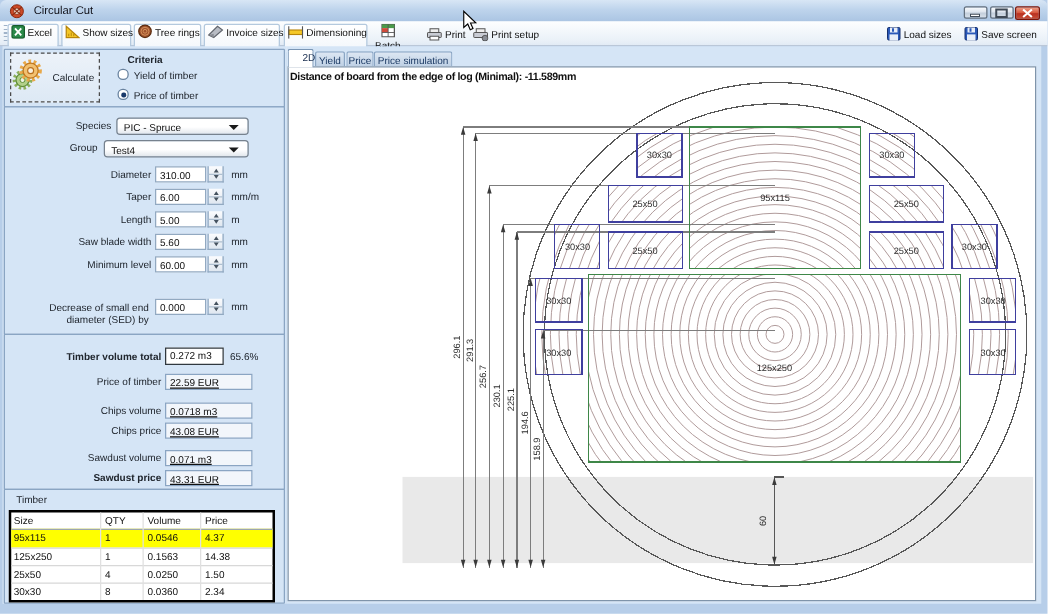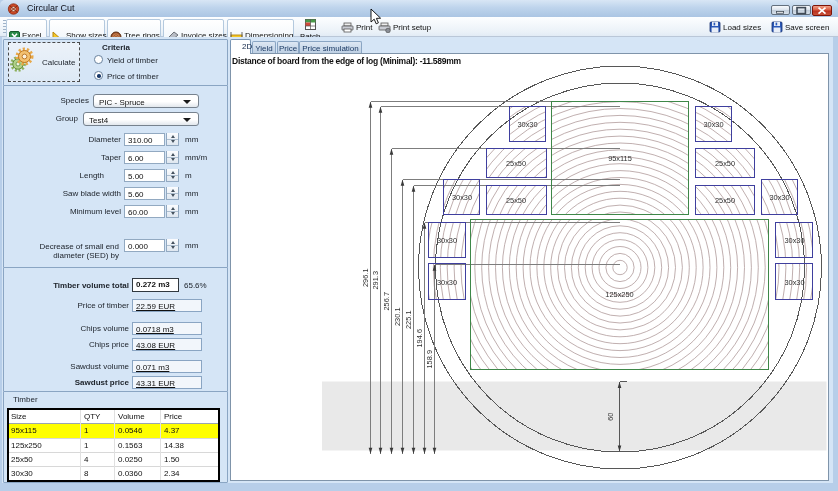--- a/index.html
+++ b/index.html
@@ -19,21 +19,21 @@
 #btnmax { left:792px; width:19px; }
 #btnclose { left:812px; top:4.5px; width:20px; height:11px; border:1px solid #7c1408; border-radius:2px;
   background:linear-gradient(#f0a088 0%, #d85a40 45%, #b93020 55%, #c85038 100%); }
 
 
 #toolbar { left:0; top:17px; width:838px; height:20px;
   background:linear-gradient(#fdfeff, #eaf1f8 80%, #e2ebf5);
   border-bottom:1px solid #bac7d8; }
 .tbtn { position:absolute; top:19px; height:16px; border:1px solid #b4c9de; border-radius:2px;
   background:linear-gradient(#ffffff, #f1f6fb); font-size:8px; color:#101010;
-  display:flex; align-items:flex-start; padding:11px 2px; gap:2px; white-space:nowrap; }
+  display:flex; align-items:flex-end; padding:11px 2px; gap:2px; white-space:nowrap; }
 .tflat { position:absolute; top:19px; height:16px; font-size:8px; color:#101010;
   display:flex; align-items:center; padding:0 2px; gap:2px; white-space:nowrap; }
 
 .tbtn svg, .tflat svg { flex:0 0 auto; }
 
 #leftpanel { left:2px; top:37px; width:227px; height:446px; background:#d5e5f6; }
 .group { position:absolute; border:1px solid #8aa5c3; background:#d5e5f6; border-radius:1px; }
 .lbl { position:absolute; font-size:8px; color:#20262e; white-space:nowrap; }
 .rlbl { position:absolute; font-size:8px; color:#20262e; white-space:nowrap; text-align:right; }
 .ibox { position:absolute; background:#ffffff; border:1px solid #92a9c1; font-size:8px; color:#101010;
@@ -217,21 +217,21 @@
   </div>
 <div class="lbl" style="left:185px;top:135px;">mm</div>
 
 <div class="rlbl" style="left:0px;top:153px;width:121px;">Taper</div>
 <div class="ibox" style="left:124px;top:151px;width:41px;height:13px;">6.00</div>
 <div class="spin" style="left:166px;top:151px;">
     <i></i>
   </div>
 <div class="lbl" style="left:185px;top:153px;">mm/m</div>
 
-<div class="rlbl" style="left:0px;top:171px;width:104px;">Length</div>
+<div class="rlbl" style="left:0px;top:171px;width:121px;">Length</div>
 <div class="ibox" style="left:124px;top:169px;width:41px;height:13px;">5.00</div>
 <div class="spin" style="left:166px;top:169px;">
     <i></i>
   </div>
 <div class="lbl" style="left:185px;top:171px;">m</div>
 
 <div class="rlbl" style="left:0px;top:189px;width:121px;">Saw blade width</div>
 <div class="ibox" style="left:124px;top:187px;width:41px;height:13px;">5.60</div>
 <div class="spin" style="left:166px;top:187px;">
     <i></i>
@@ -246,21 +246,21 @@
 <div class="lbl" style="left:185px;top:207px;">mm</div>
 
 <div class="rlbl" style="left:0px;top:242px;width:119px;">Decrease of small end<br>diameter (SED) by</div>
 <div class="ibox" style="left:124px;top:239px;width:41px;height:13px;">0.000</div>
 <div class="spin" style="left:166px;top:239px;">
     <i></i>
   </div>
 <div class="lbl" style="left:185px;top:241px;">mm</div>
 
 <div class="rlbl" style="left:0px;top:281px;width:129px;font-weight:bold;">Timber volume total</div>
-<div class="ibox" style="left:132px;top:277.5px;width:47px;height:14px;border:1px solid #30383f;font-weight:bold;">0.272 m3</div>
+<div class="ibox" style="left:132px;top:277.5px;width:47px;height:14px;border:1px solid #30383f;font-weight:normal;">0.272 m3</div>
 <div class="lbl" style="left:184px;top:281px;">65.6%</div>
 
 <div class="rlbl" style="left:0px;top:301px;width:129px;">Price of timber</div>
 <div class="robox" style="left:132px;top:299px;width:70px;height:13px;">22.59 EUR</div>
 
 <div class="rlbl" style="left:0px;top:324px;width:129px;">Chips volume</div>
 <div class="robox" style="left:132px;top:322px;width:70px;height:13px;">0.0718 m3</div>
 
 <div class="rlbl" style="left:0px;top:340px;width:129px;">Chips price</div>
 <div class="robox" style="left:132px;top:338px;width:70px;height:13px;">43.08 EUR</div>

